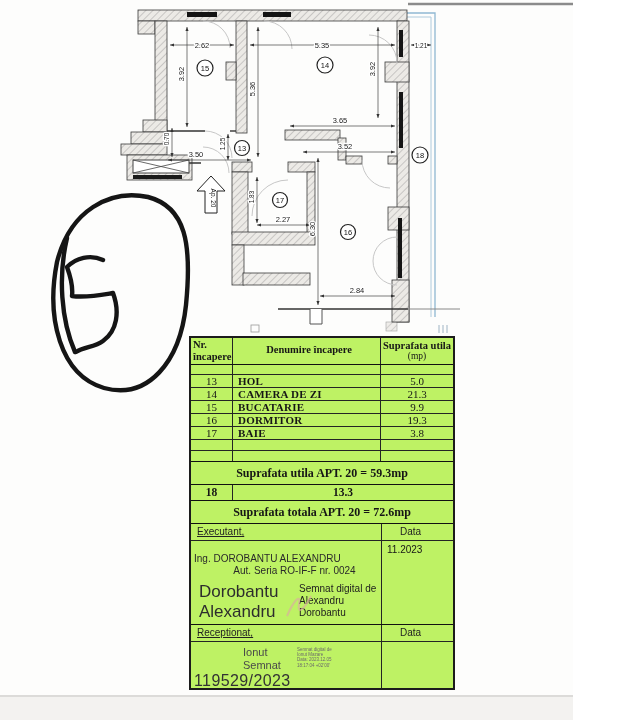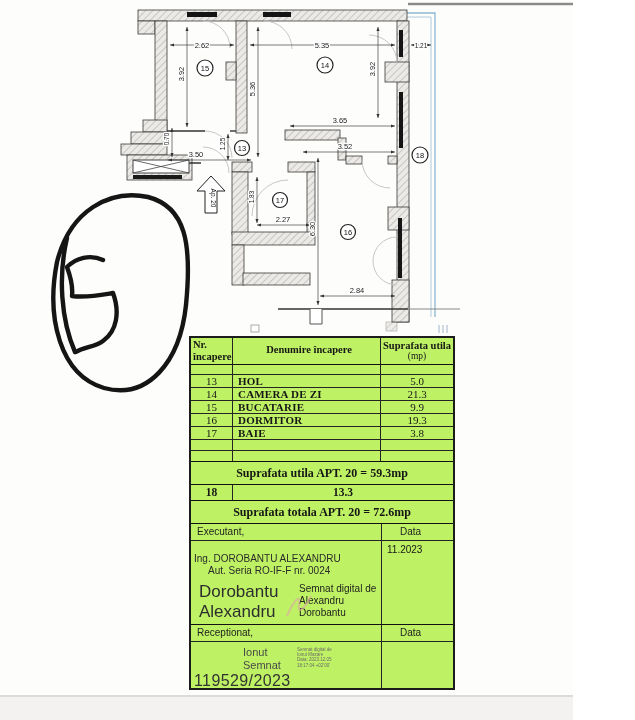--- a/index.html
+++ b/index.html
@@ -28,27 +28,27 @@
   .hdr .c3{line-height:11px;padding-top:2px;}
   .hdr .mp{font-weight:normal;font-size:9.5px;}
   .sp{height:10px;}
   .sp2{height:11px;}
   .dr{height:13px;font-size:11px;line-height:13px;}
   .dr .c2{font-weight:bold;letter-spacing:.2px;}
   .merged{height:23px;font-size:12px;font-weight:bold;justify-content:center;
           align-items:center;text-align:center;}
   .ter{height:16px;font-size:11.5px;line-height:15px;font-weight:bold;}
   .lblrow{height:17px;font-family:"Liberation Sans",sans-serif;font-size:10px;color:#222;}
-  .lblrow .cL{padding:2px 16px 0 6px;}
+  .lblrow .cL{padding:2px 16px 0 6px;text-decoration:underline;}
   .lblrow .cR{padding:2px 0 0 18px;}
   .exb{height:84px;font-family:"Liberation Sans",sans-serif;}
   .exb .cL{position:relative;}
   .exb .cR{font-size:10px;padding:3px 0 0 5px;}
   .ing1{font-size:10px;color:#2a2a2a;padding:12px 0 0 3px;}
-  .ing2{font-size:10px;color:#2a2a2a;padding:1px 0 0 17px;}
+  .ing2{font-size:10px;color:#2a2a2a;padding:1px 0 0 17px;text-align:center;}
   .sigwrap{display:flex;margin-top:6px;position:relative;}
   .bigsig{font-size:17px;line-height:20px;color:#2d2d2d;padding-left:8px;width:100px;}
   .signote{font-size:10px;line-height:12px;color:#1d1d1d;width:78px;padding-top:1px;}
   .squig{position:absolute;left:88px;top:2px;}
   .rcb{height:46px;font-family:"Liberation Sans",sans-serif;}
   .rcb .cL{position:relative;}
   .ionwrap{display:flex;}
   .ionname{font-size:11px;line-height:13px;color:#4a4a4a;margin:4px 0 0 52px;}
   .iontiny{font-size:4.5px;line-height:5.2px;color:#6b6b6b;margin:5px 0 0 16px;}
   .regnum{font-size:16px;color:#333;margin:0 0 0 3px;letter-spacing:.4px;}

